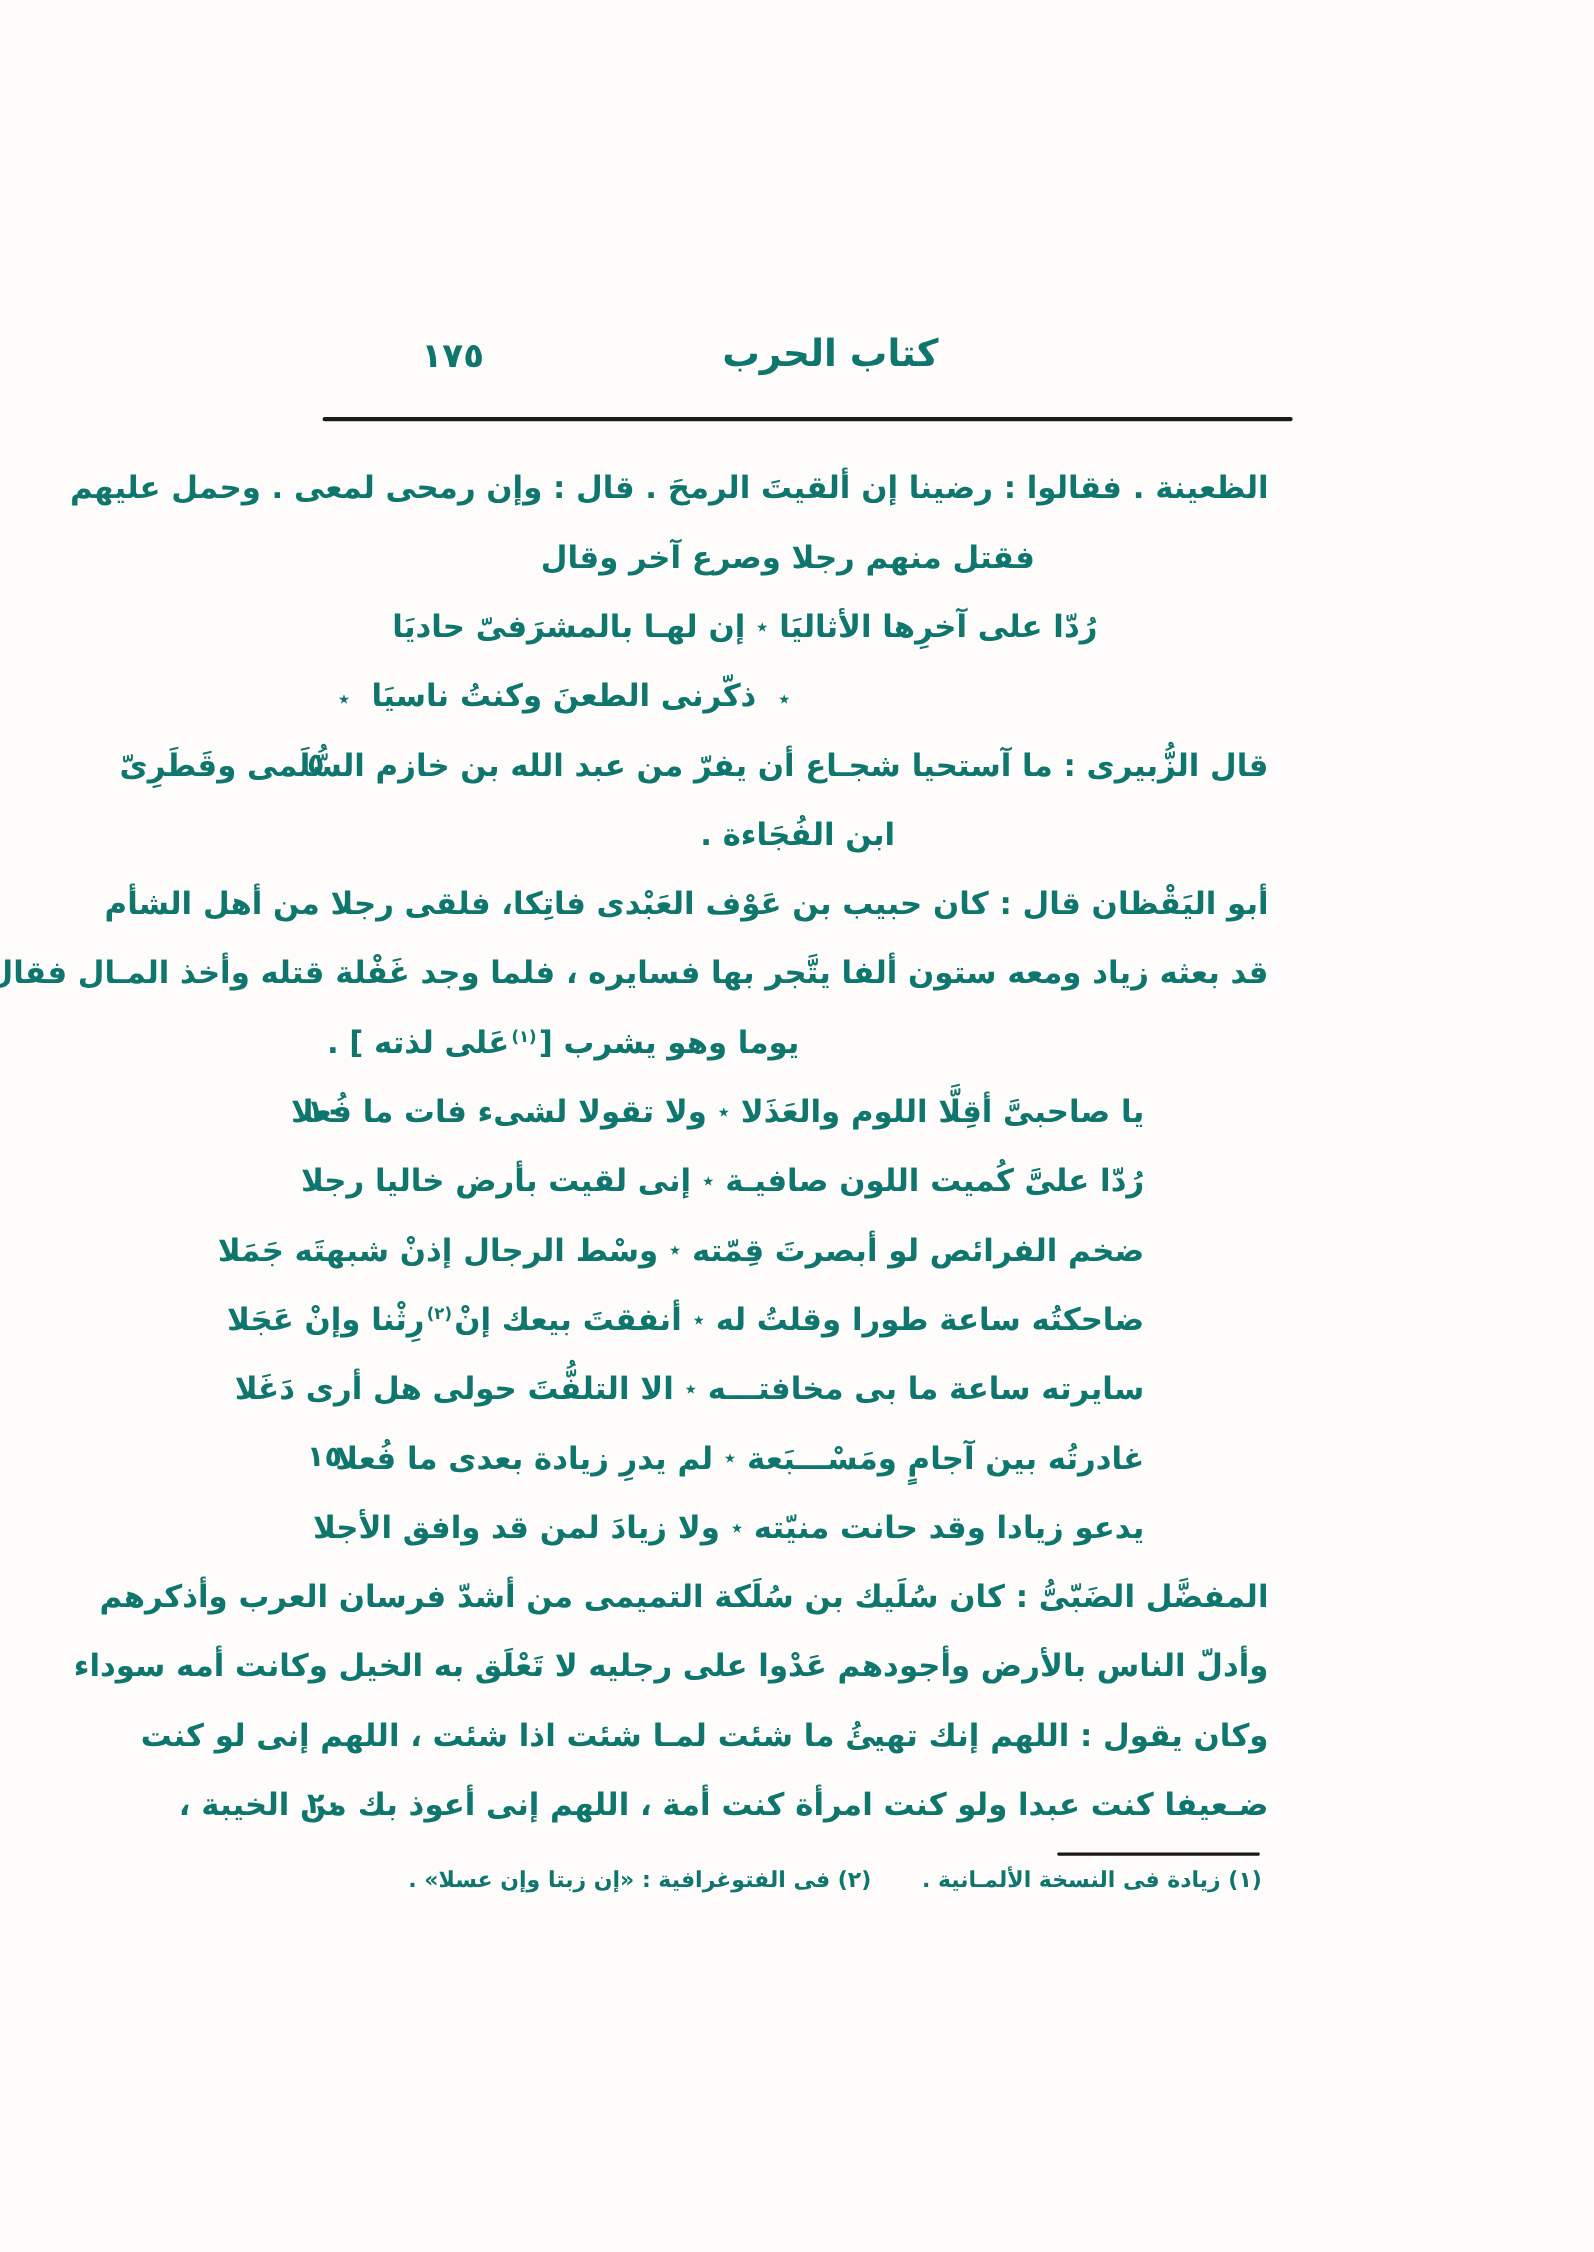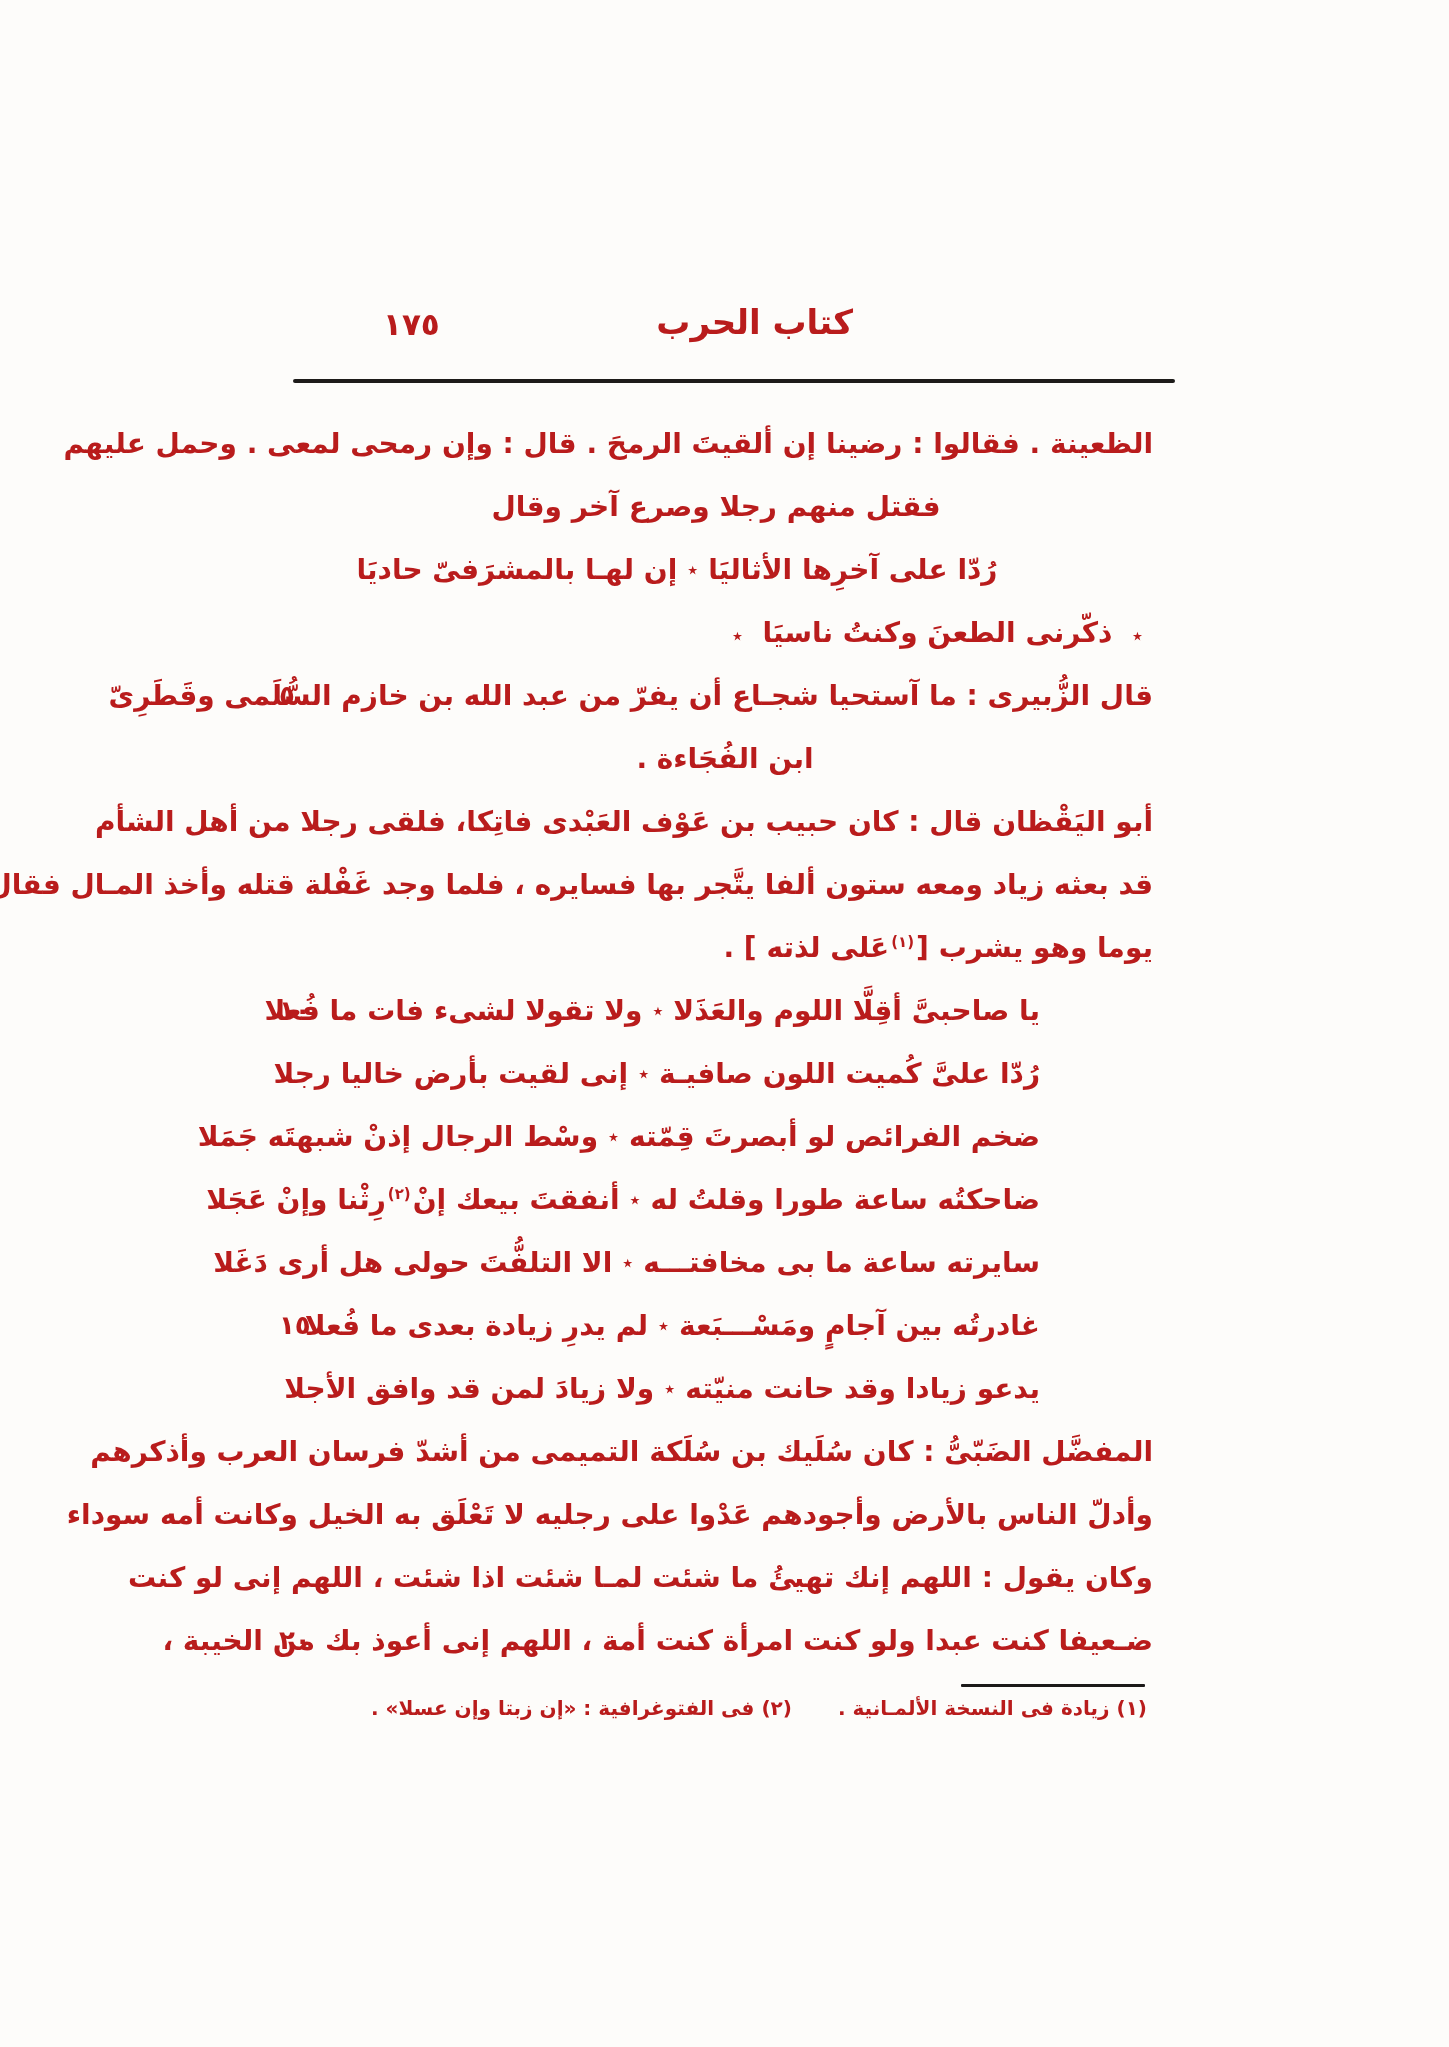--- a/index.html
+++ b/index.html
@@ -1,34 +1,34 @@
 <!DOCTYPE html>
 <html lang="ar" dir="rtl"><head>
 <meta charset="utf-8">
 <style>
   html,body{margin:0;padding:0;background:#ffffff;}
   .page{
     position:relative;
     width:1449px;height:2047px;
     background:#fdfcfa;
     font-family:"DejaVu Sans",sans-serif;
-    color:#b91c1c;
+    color:#0f766e;
     overflow:hidden;
     direction:rtl;
   }
   .content{position:absolute;left:297px;top:0;width:856px;direction:rtl;}
   .header{position:absolute;top:296px;left:0;width:100%;height:74px;}
   .title{position:absolute;right:300px;top:6px;font-size:34px;font-weight:bold;}
   .pageno{position:absolute;left:86px;top:10px;font-size:31px;font-weight:bold;letter-spacing:3px;direction:ltr;}
   .rule{position:absolute;top:379px;left:-4px;width:103%;height:4px;background:#1d1b19;border-radius:2px;}
   .body{position:absolute;top:412px;left:0;width:100%;font-size:28px;font-weight:bold;}
   .bline{position:relative;height:63px;line-height:63px;white-space:nowrap;}
   .right{text-align:center;}
   .ind{padding-right:18px;}
-  .center{text-align:right;}
+  .center{text-align:left;}
   .vrow{width:630px;margin:0 auto;display:flex;justify-content:space-between;align-items:baseline;}
   .vrow1{width:545px;}
   .hem{white-space:nowrap;}
   .star{font-size:20px;padding:0 10px;flex:0 0 auto;align-self:center;}
   .mnum{position:absolute;left:-18px;top:0;font-size:26px;font-weight:bold;line-height:63px;}
   sup.fn{font-size:15px;line-height:0;vertical-align:super;padding:0 2px;font-weight:bold;}
   .fnsep{position:absolute;top:1684px;right:8px;width:184px;height:3px;background:#1b1918;border-radius:1px;}
   .footnotes{position:absolute;top:1696px;right:6px;width:100%;text-align:right;font-size:20px;font-weight:bold;white-space:nowrap;direction:rtl;}
   .footnotes .fnote1{margin-left:46px;}
 </style>

